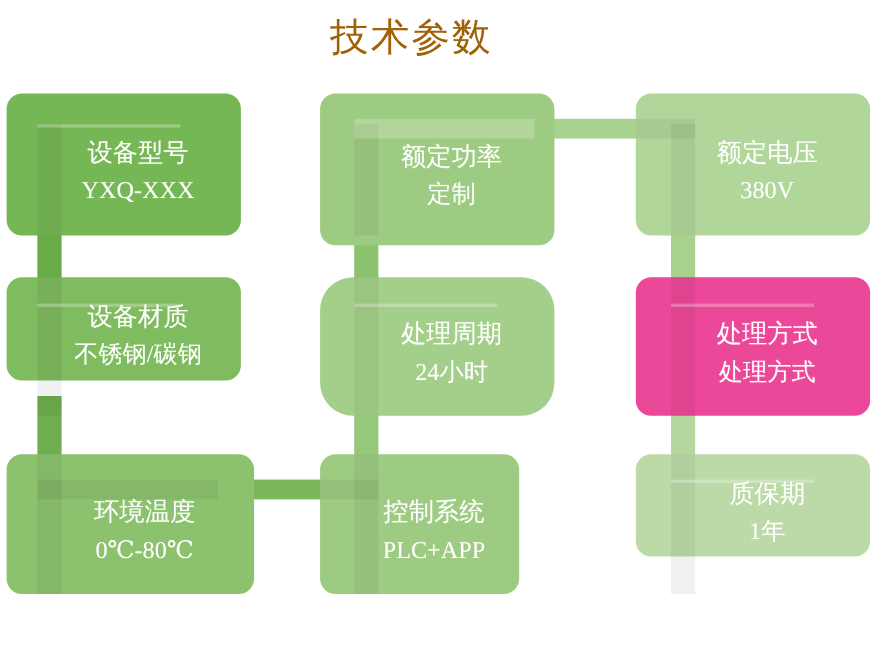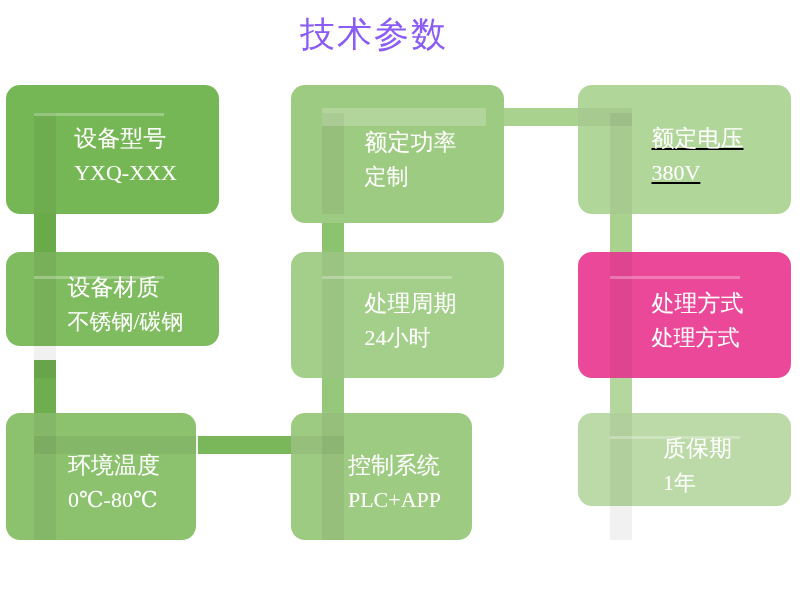--- a/index.html
+++ b/index.html
@@ -20,21 +20,21 @@
   }
   .title {
     position: absolute;
     left: 0;
     top: 12px;
     width: 748px;
     text-align: center;
     font-family: "DejaVu Sans", "Liberation Sans", sans-serif;
     font-size: 35px;
     line-height: 44px;
-    color: #8b5cf6;
+    color: #a16207;
     letter-spacing: 2px;
     white-space: nowrap;
   }
 
   
   .conn {
     position: absolute;
     z-index: 1;
   }
 
@@ -74,21 +74,21 @@
     margin-top: 4px;
   }
   
   .textwrap {
     position: relative;
     z-index: 5;
     padding-left: 26px;
     padding-top: 12px;
     display: flex;
     flex-direction: column;
-    align-items: flex-start;
+    align-items: center;
   }
 </style>
 </head>
 <body>
 
 <div id="stage">
 
   <div class="title">技术参数</div>
 
   <div class="conn" style="left:34px; top:196px; width:22px; height:72px; background:#69ab48;"></div>
@@ -114,49 +114,49 @@
     </div>
   </div>
 
   <div class="card" style="left:291px; top:85px; width:213px; height:138px; background:#9ecb82;">
     <div class="textwrap">
       <div class="label">额定功率</div>
       <div class="value">定制</div>
     </div>
   </div>
 
-  <div class="card" style="left:578px; top:85px; width:213px; height:129px; background:#b1d69a;text-decoration:underline;">
+  <div class="card" style="left:578px; top:85px; width:213px; height:129px; background:#b1d69a;">
     <div class="textwrap">
       <div class="label">额定电压</div>
       <div class="value">380V</div>
     </div>
   </div>
 
   <div class="card" style="left:6px; top:252px; width:213px; height:94px; background:#7fbb5f;">
     <div class="textwrap">
       <div class="label">设备材质</div>
       <div class="value">不锈钢/碳钢</div>
     </div>
   </div>
 
-  <div class="card" style="left:291px; top:252px; width:213px; height:126px; background:#a4cf8a;">
+  <div class="card" style="left:291px; top:252px; width:213px; height:126px; background:#a4cf8a;border-radius:30px;">
     <div class="textwrap">
       <div class="label">处理周期</div>
       <div class="value">24小时</div>
     </div>
   </div>
 
   <div class="card" style="left:578px; top:252px; width:213px; height:126px; background:#ec4899;">
     <div class="textwrap">
       <div class="label">处理方式</div>
       <div class="value">处理方式</div>
     </div>
   </div>
 
-  <div class="card" style="left:6px; top:413px; width:190px; height:127px; background:#8cc26e;">
+  <div class="card" style="left:6px; top:413px; width:225px; height:127px; background:#8cc26e;">
     <div class="textwrap">
       <div class="label">环境温度</div>
       <div class="value">0℃-80℃</div>
     </div>
   </div>
 
   <div class="card" style="left:291px; top:413px; width:181px; height:127px; background:#9ecb82;">
     <div class="textwrap">
       <div class="label">控制系统</div>
       <div class="value">PLC+APP</div>

